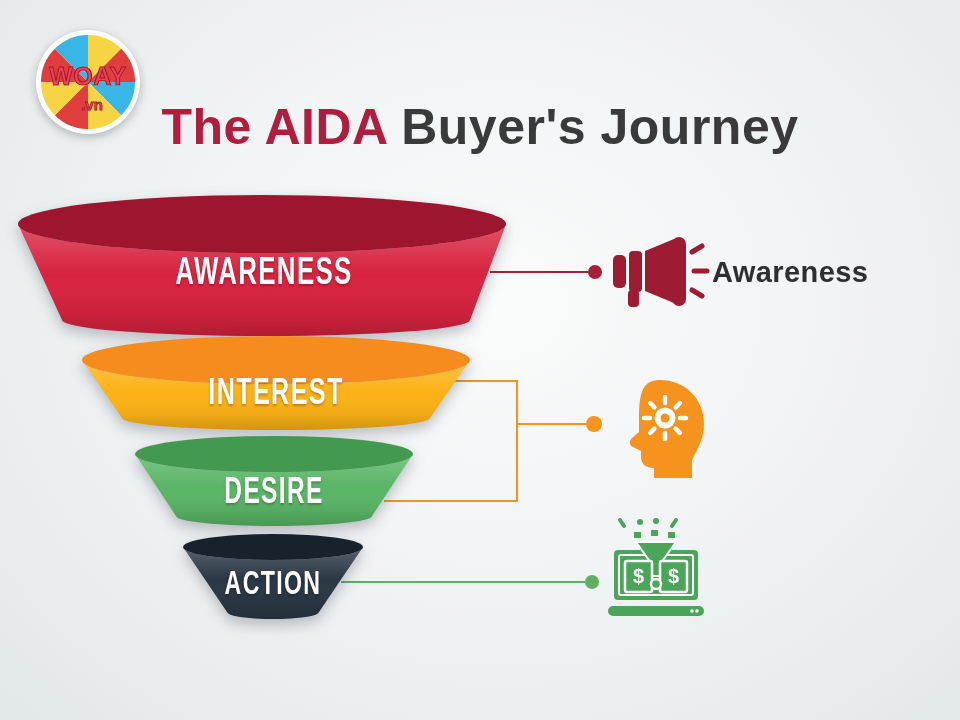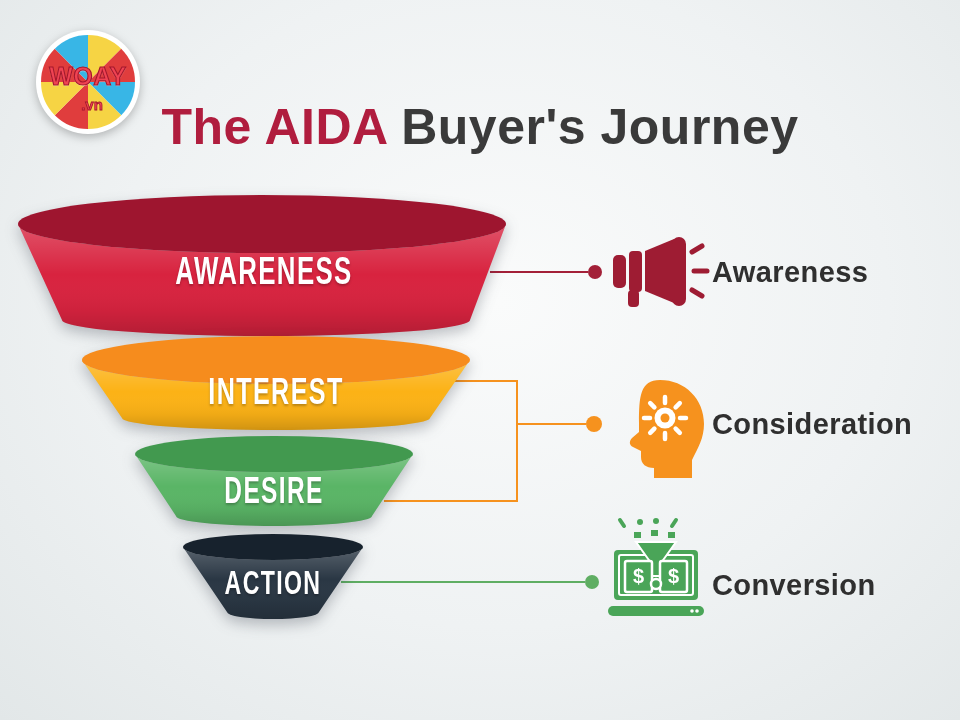--- a/index.html
+++ b/index.html
@@ -161,16 +161,14 @@
   <div class="title">
     <span class="hl">The AIDA</span><span class="rest"> Buyer's Journey</span>
   </div>
 
   <div class="stage-label" style="left:264px;top:271px;font-size:38px;">AWARENESS</div>
   <div class="stage-label" style="left:276px;top:392px;font-size:37px;">INTEREST</div>
   <div class="stage-label" style="left:274px;top:491px;font-size:36px;">DESIRE</div>
   <div class="stage-label" style="left:273px;top:582px;font-size:34px;">ACTION</div>
 
   <div class="journey-label" style="left:712px;top:272px;">Awareness</div>
-  <div class="journey-label" style="left:712px;top:424px;">Consideration</div>
-  <div class="journey-label" style="left:712px;top:585px;">Conversion</div>
 
 </div>
 
 </body></html>

